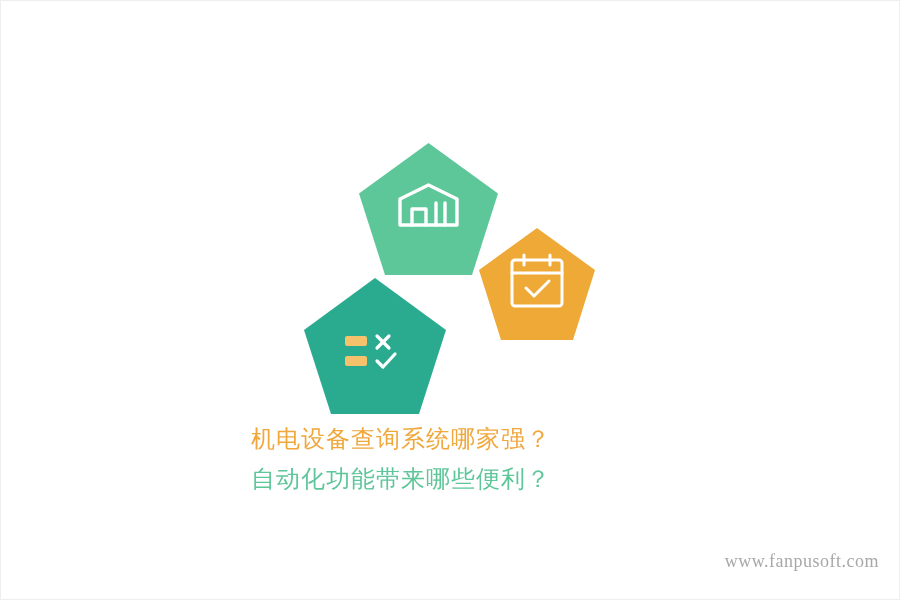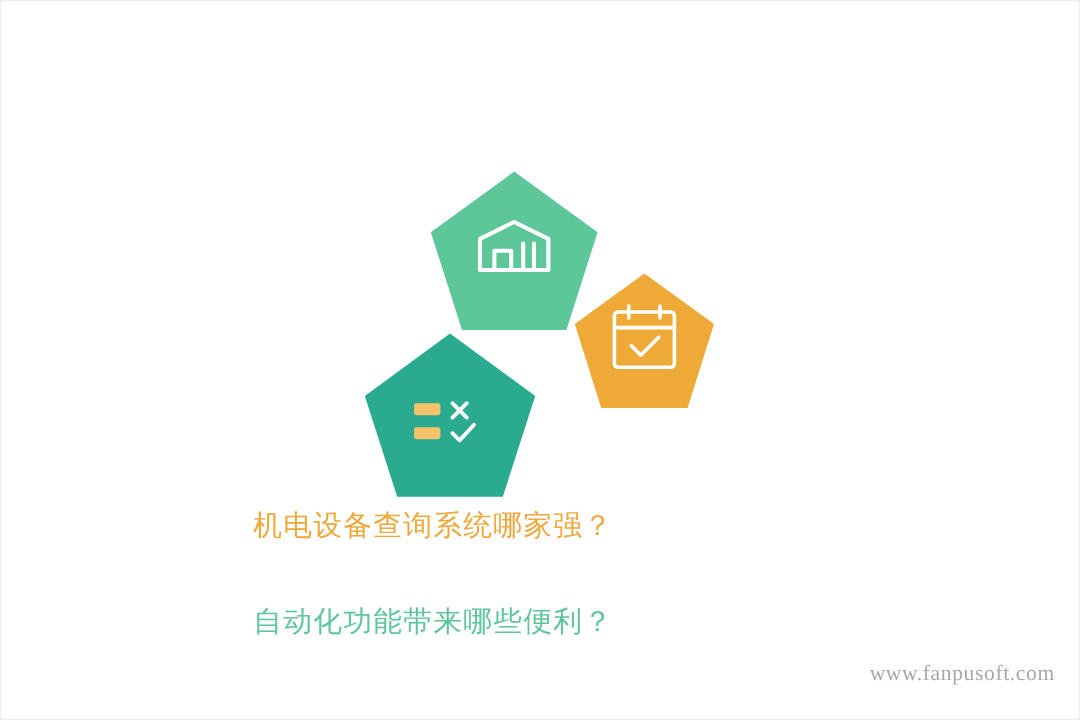--- a/index.html
+++ b/index.html
@@ -48,27 +48,28 @@
   
   #headline {
     position: absolute;
     left: 0;
     top: 418px;
     width: 720px;
     text-align: center;
     line-height: 40px;
     font-size: 24px;
     letter-spacing: 1px;
+    padding-left: 40px;
   }
   #headline .line {
     display: block;
     white-space: nowrap;
   }
   #headline .l1 { color: #f0a73c; }
-  #headline .l2 { color: #5fc69a; margin-top: 40px; }
+  #headline .l2 { color: #5fc69a; }
 
   
   #watermark {
     position: absolute;
     right: 18px;
     bottom: 18px;
     width: 190px;
     height: 60px;
   }
   #wm-row {

